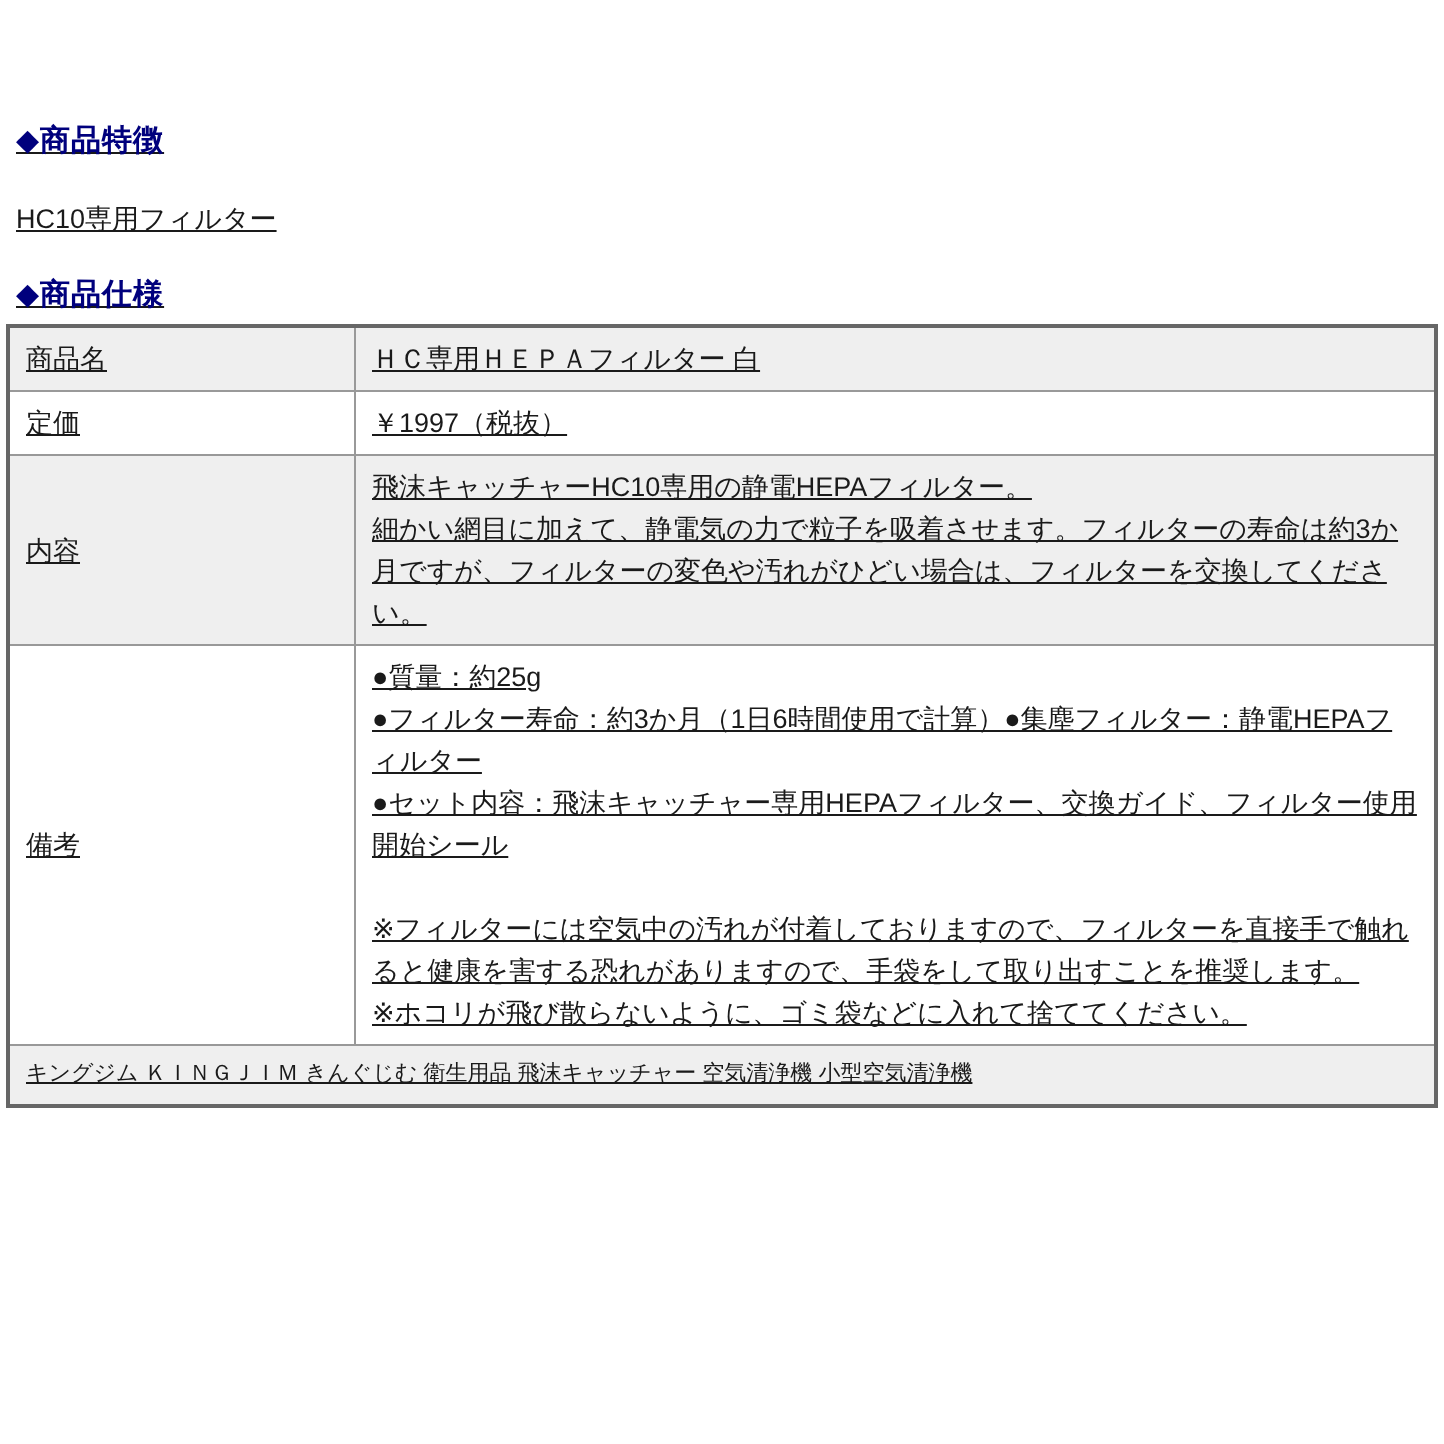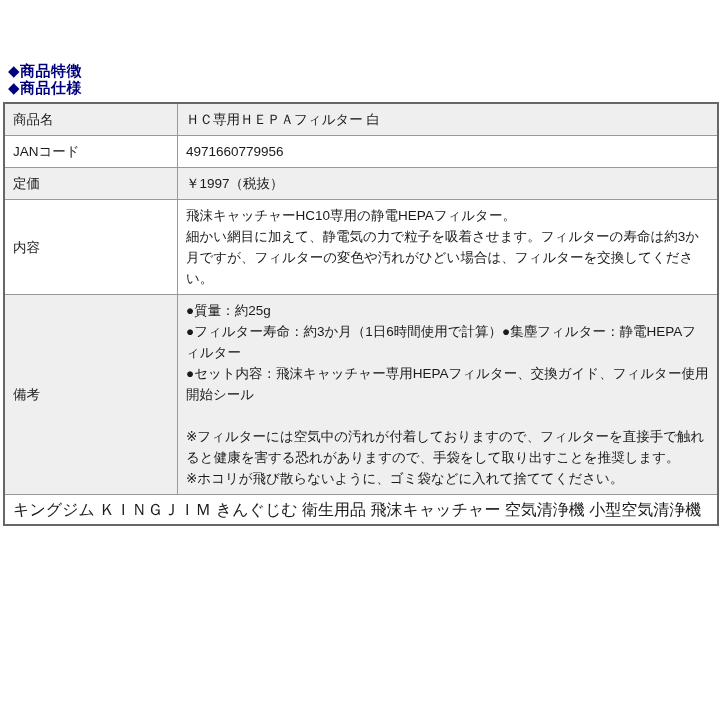--- a/index.html
+++ b/index.html
@@ -9,20 +9,21 @@
     width: 722px;
     height: 722px;
     overflow: hidden;
     font-family: "Liberation Sans", "DejaVu Sans", sans-serif;
     color: #1a1a1a;
   }
   .page {
     box-sizing: border-box;
     width: 722px;
     padding: 62px 3px 0 3px;
+    text-decoration: underline;
   }
   .sec-heading {
     margin: 0 0 0 5px;
     font-size: 15px;
     font-weight: bold;
     color: #00007d;
     letter-spacing: 0.5px;
     line-height: 17px;
   }
   .feature-text {
@@ -47,45 +48,42 @@
     vertical-align: middle;
     text-align: left;
     font-weight: normal;
   }
   table.spec-table th { width: 156px; }
   table.spec-table td.spec-value { white-space: pre-line; }
   tbody tr:nth-child(odd) { background: #efefef; }
   tr.row-short th, tr.row-short td { height: 21px; }
   tr.footer-row { background: #ffffff; }
   tr.footer-row td {
-    font-size: 16px;
+    font-size: 11px;
     line-height: 19px;
     white-space: normal;
     padding: 5px 8px;
   }
 </style>
 </head>
 <body>
 
 <div class="page">
 
   <h3 class="sec-heading">◆商品特徴</h3>
 
+  <p class="feature-text">HC10専用フィルター</p>
 
   <h3 class="sec-heading spec-heading">◆商品仕様</h3>
 
   <table class="spec-table">
     <tbody>
       <tr class="row-short">
         <th>商品名</th>
         <td class="spec-value">ＨＣ専用ＨＥＰＡフィルター 白</td>
-      </tr>
-      <tr class="row-short">
-        <th>JANコード</th>
-        <td class="spec-value">4971660779956</td>
       </tr>
       <tr class="row-short">
         <th>定価</th>
         <td class="spec-value">￥1997（税抜）</td>
       </tr>
       <tr>
         <th>内容</th>
         <td class="spec-value">飛沫キャッチャーHC10専用の静電HEPAフィルター。
 細かい網目に加えて、静電気の力で粒子を吸着させます。フィルターの寿命は約3か月ですが、フィルターの変色や汚れがひどい場合は、フィルターを交換してください。</td>
       </tr>

